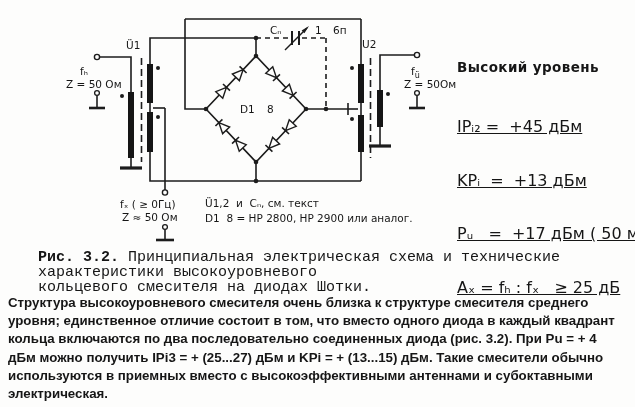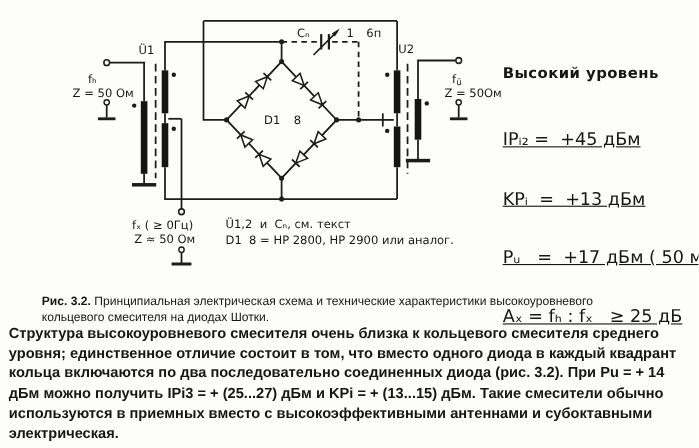--- a/index.html
+++ b/index.html
@@ -11,21 +11,21 @@
   svg{position:absolute; top:0; left:0;}
   svg text{fill:#161616; font-family:"DejaVu Sans", sans-serif; font-size:10.5px; white-space:pre;}
   .specs{
     position:absolute; left:457px; top:21px; white-space:pre;
     font-family:"DejaVu Sans", sans-serif;
   }
   .specs-title{font-size:13.5px; font-weight:bold; letter-spacing:0.4px; margin-bottom:6px;}
   .spec-line{font-size:16px; line-height:15.6px; font-weight:500;text-decoration:underline;}
   .caption{
     position:absolute; left:38px; top:251px;
-    font-family:Liberation Sans, sans-serif; font-size:11px; line-height:14.8px;margin-top:16px;
+    font-family:Liberation Mono, monospace; font-size:15px; line-height:14.8px;
   }
   .caption .cap-label{font-weight:bold;}
   .bodytext{
     position:absolute; left:8px; top:294px;
     font-family:"Liberation Sans", sans-serif; font-weight:bold;
     font-size:13.3px; line-height:18.2px; white-space:nowrap;
   }
 </style>
 </head>
 <body>
@@ -175,21 +175,21 @@
     
     
   </div>
 
   <div class="caption">
     <div><span class="cap-label">Рис. 3.2.</span><span> Принципиальная электрическая схема и технические характеристики высокоуровневого</span></div>
     <div>кольцевого смесителя на диодах Шотки.</div>
   </div>
 
   <div class="bodytext">
-    <div>Структура высокоуровневого смесителя очень близка к кольцевого смесителя среднего</div>
+    <div>Структура высокоуровневого смесителя очень близка к структуре смесителя среднего</div>
     <div>уровня; единственное отличие состоит в том, что вместо одного диода в каждый квадрант</div>
-    <div>кольца включаются по два последовательно соединенных диода (рис. 3.2). При Pu = + 14</div>
+    <div>кольца включаются по два последовательно соединенных диода (рис. 3.2). При Pu = + 4</div>
     <div>дБм можно получить IPi3 = + (25...27) дБм и KPi = + (13...15) дБм. Такие смесители обычно</div>
     <div>используются в приемных вместо с высокоэффективными антеннами и субоктавными</div>
     <div>электрическая.</div>
   </div>
 
 </div>
 
 </body></html>

